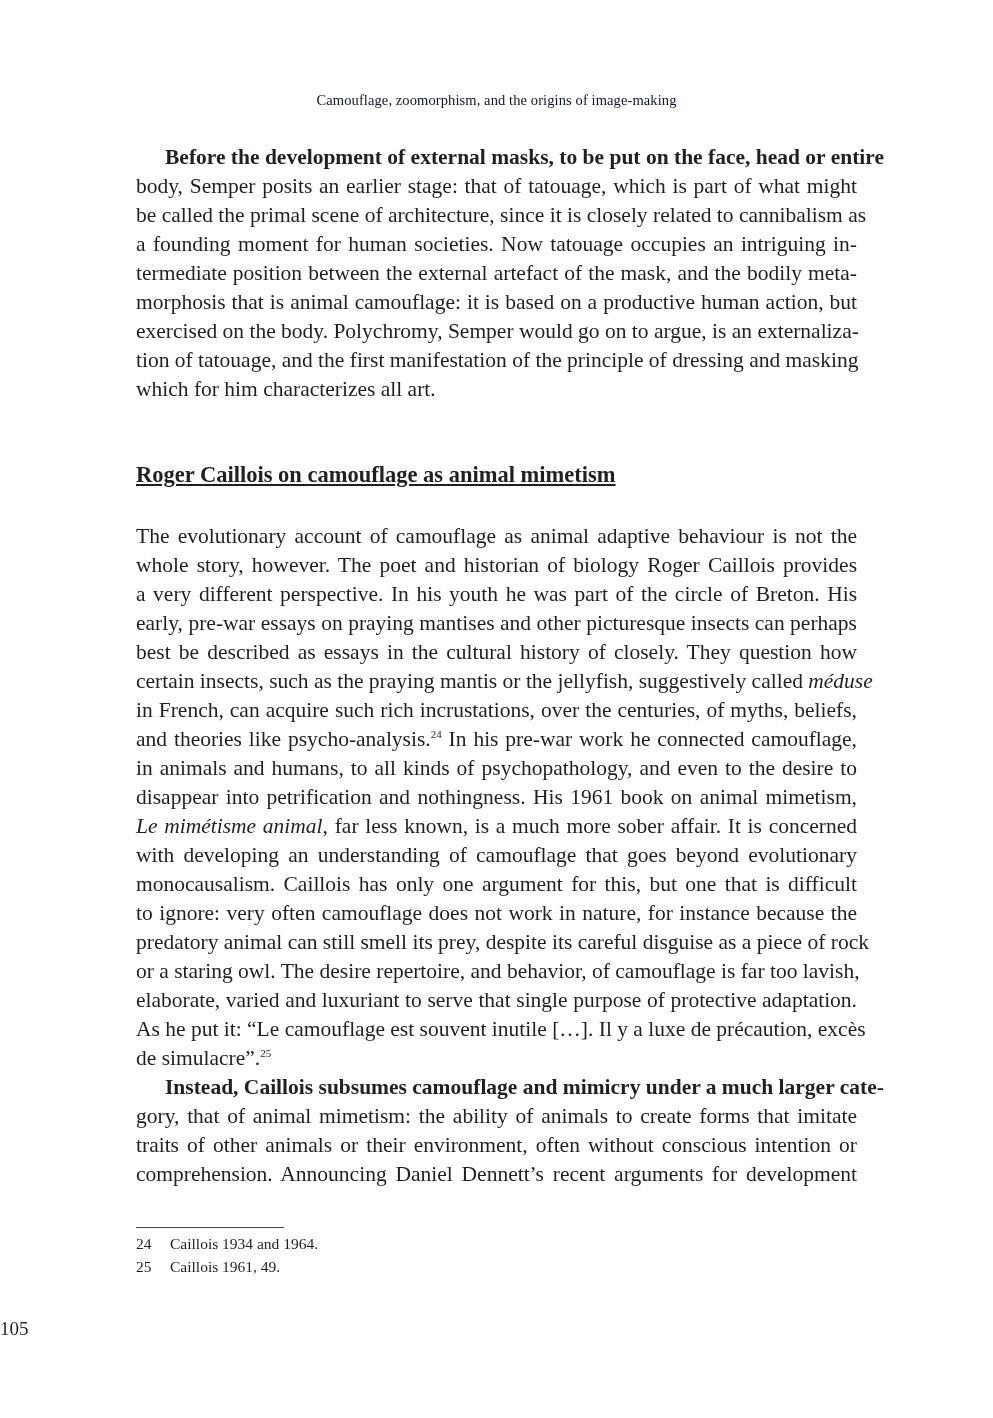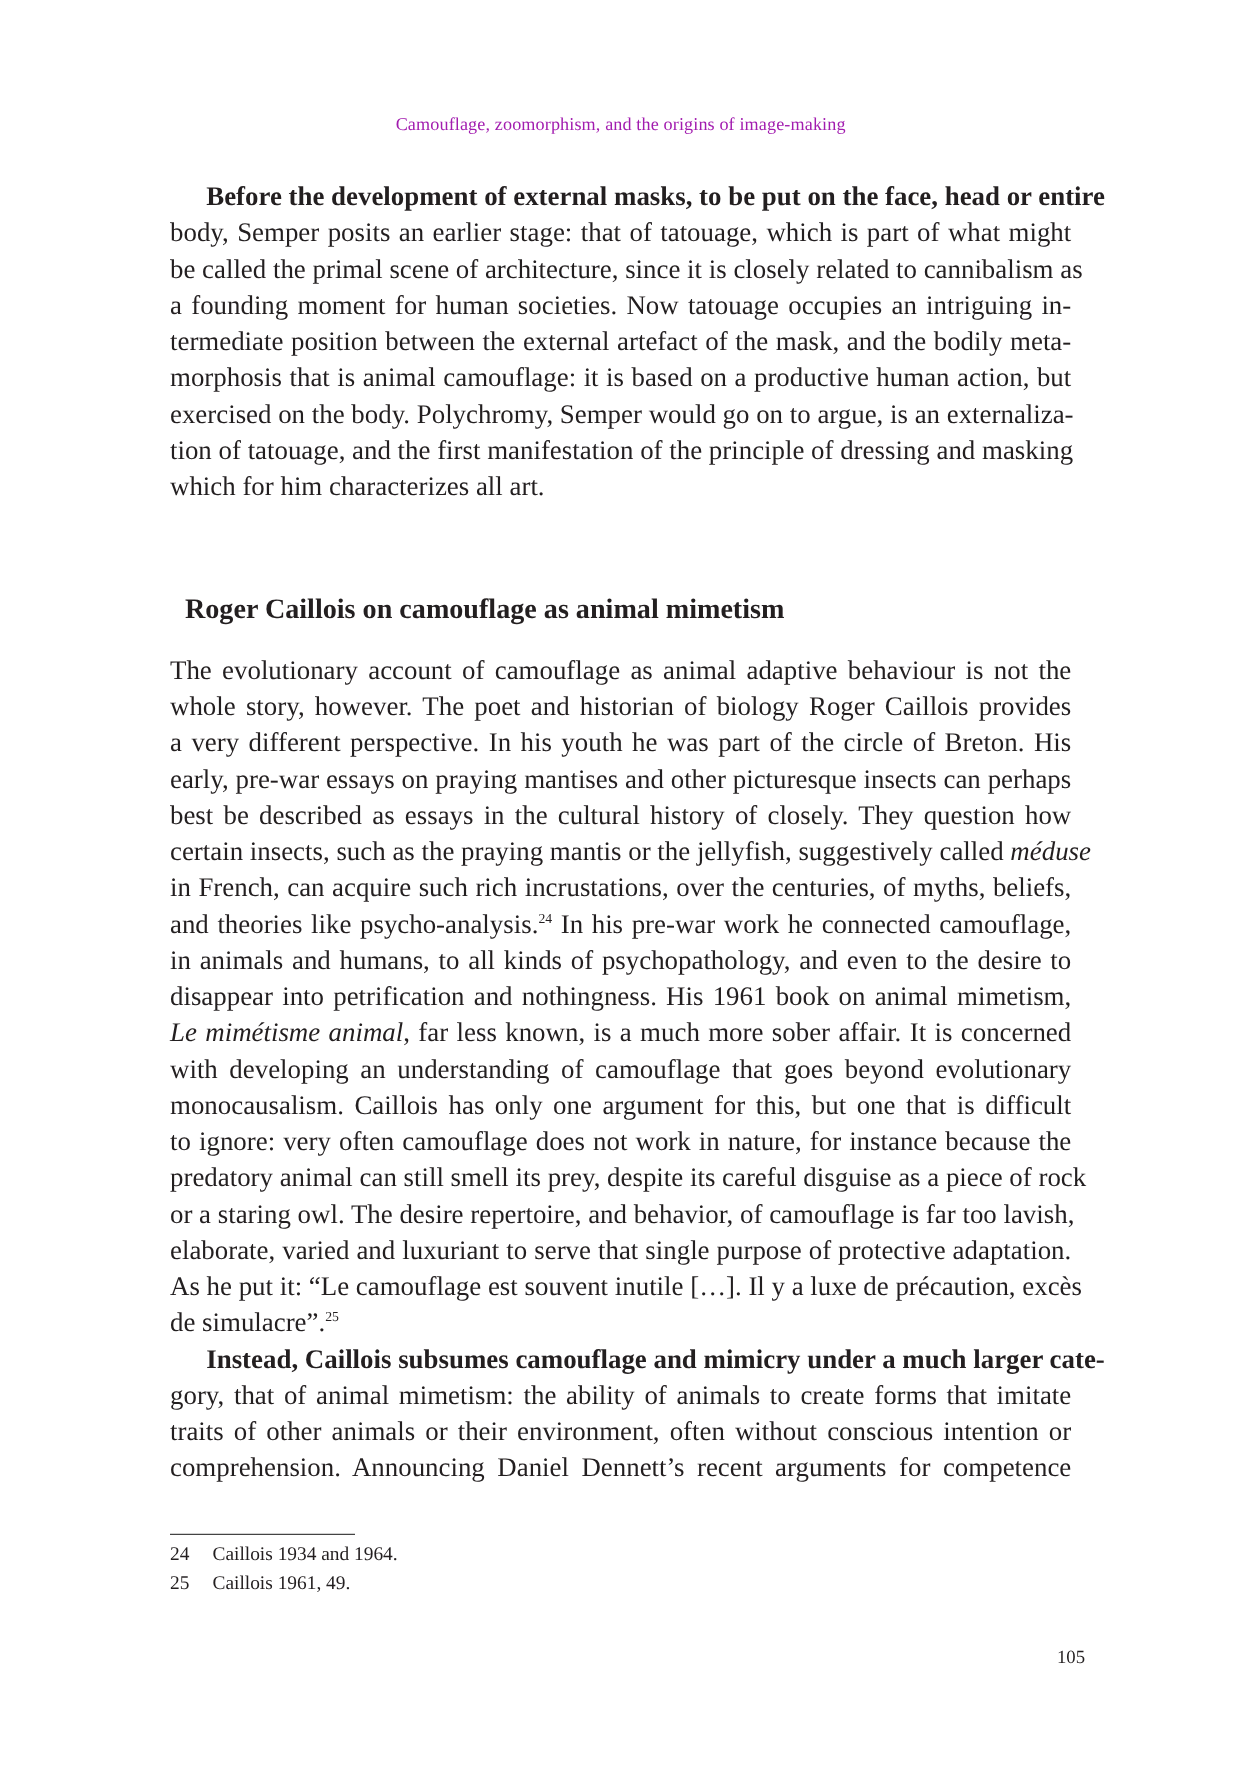--- a/index.html
+++ b/index.html
@@ -1,49 +1,49 @@
 <!DOCTYPE html>
 <html><head>
 <meta charset="utf-8">
 <style>
   html, body { margin: 0; padding: 0; background: #ffffff; }
   body { width: 993px; height: 1418px; position: relative; overflow: hidden;
          font-family: "Liberation Serif", "DejaVu Serif", serif; color: #231f20; }
   .running-head { position: absolute; top: 92px; left: 0; width: 993px; text-align: center;
-                  font-size: 14.5px; color: #a21caf; letter-spacing: 0.1px; }
+                  font-size: 14.5px; color: #0f172a; letter-spacing: 0.1px; }
   .line { position: absolute; left: 136px; width: 721px; font-size: 21.5px; line-height: 29px;
           white-space: nowrap; text-align: justify; text-align-last: justify; height: 29px; overflow: visible; }
   .line.last { text-align-last: left; }
   .line.indent { padding-left: 29px; width: 692px; font-weight: bold; }
   .heading { position: absolute; left: 136px; top: 462px; font-size: 22.5px; font-weight: bold; white-space: nowrap; }
   .footnote-rule { position: absolute; left: 136px; top: 1227px; width: 148px; height: 1px; background: #444; }
   .footnote { position: absolute; left: 136px; font-size: 15.5px; white-space: nowrap; }
   .fn-num { display: inline-block; width: 34px; }
-  .page-number { position: absolute; top: 1318px; left: 0; width: 868px; text-align: right; font-size: 15px; }
+  .page-number { position: absolute; top: 1318px; left: 0; width: 868px; text-align: left; font-size: 19px; }
   sup { font-size: 11px; line-height: 0; vertical-align: 8px; }
   em { font-style: italic; }
 </style>
 </head>
 <body>
 
 <div class="running-head">Camouflage, zoomorphism, and the origins of image-making</div>
 
 <div>
   <div class="line indent" style="top:143px">Before the development of external masks, to be put on the face, head or entire</div>
   <div class="line" style="top:172px">body, Semper posits an earlier stage: that of tatouage, which is part of what might</div>
   <div class="line" style="top:201px">be called the primal scene of architecture, since it is closely related to cannibalism as</div>
   <div class="line" style="top:230px">a founding moment for human societies. Now tatouage occupies an intriguing in-</div>
   <div class="line" style="top:259px">termediate position between the external artefact of the mask, and the bodily meta-</div>
   <div class="line" style="top:288px">morphosis that is animal camouflage: it is based on a productive human action, but</div>
   <div class="line" style="top:317px">exercised on the body. Polychromy, Semper would go on to argue, is an externaliza-</div>
   <div class="line" style="top:346px">tion of tatouage, and the first manifestation of the principle of dressing and masking</div>
   <div class="line last" style="top:375px">which for him characterizes all art.</div>
 </div>
 
-<h2 class="heading" style="margin:12px;">Roger Caillois on camouflage as animal mimetism</h2>
+<h2 class="heading" style="margin:0;text-decoration:underline;">Roger Caillois on camouflage as animal mimetism</h2>
 
 <div>
   <div class="line" style="top:522px">The evolutionary account of camouflage as animal adaptive behaviour is not the</div>
   <div class="line" style="top:551px">whole story, however. The poet and historian of biology Roger Caillois provides</div>
   <div class="line" style="top:580px">a very different perspective. In his youth he was part of the circle of Breton. His</div>
   <div class="line" style="top:609px">early, pre-war essays on praying mantises and other picturesque insects can perhaps</div>
   <div class="line" style="top:638px">best be described as essays in the cultural history of closely. They question how</div>
   <div class="line" style="top:667px"><span>certain insects, such as the praying mantis or the jellyfish, suggestively called </span><em>méduse</em></div>
   <div class="line" style="top:696px">in French, can acquire such rich incrustations, over the centuries, of myths, beliefs,</div>
   <div class="line" style="top:725px"><span>and theories like psycho-analysis.</span><sup>24</sup><span> In his pre-war work he connected camouflage,</span></div>
@@ -57,21 +57,21 @@
   <div class="line" style="top:957px">or a staring owl. The desire repertoire, and behavior, of camouflage is far too lavish,</div>
   <div class="line" style="top:986px">elaborate, varied and luxuriant to serve that single purpose of protective adaptation.</div>
   <div class="line" style="top:1015px">As he put it: “Le camouflage est souvent inutile […]. Il y a luxe de précaution, excès</div>
   <div class="line last" style="top:1044px"><span>de simulacre”.</span><sup>25</sup></div>
 </div>
 
 <div>
   <div class="line indent" style="top:1073px">Instead, Caillois subsumes camouflage and mimicry under a much larger cate-</div>
   <div class="line" style="top:1102px">gory, that of animal mimetism: the ability of animals to create forms that imitate</div>
   <div class="line" style="top:1131px">traits of other animals or their environment, often without conscious intention or</div>
-  <div class="line" style="top:1160px">comprehension. Announcing Daniel Dennett’s recent arguments for competence</div>
+  <div class="line" style="top:1160px">comprehension. Announcing Daniel Dennett’s recent arguments for development</div>
 </div>
 
 <div class="footnote-rule"></div>
 
 <div class="footnote" style="top:1235px">
   <span class="fn-num">24</span><span>Caillois 1934 and 1964.</span>
 </div>
 <div class="footnote" style="top:1258px">
   <span class="fn-num">25</span><span>Caillois 1961, 49.</span>
 </div>

